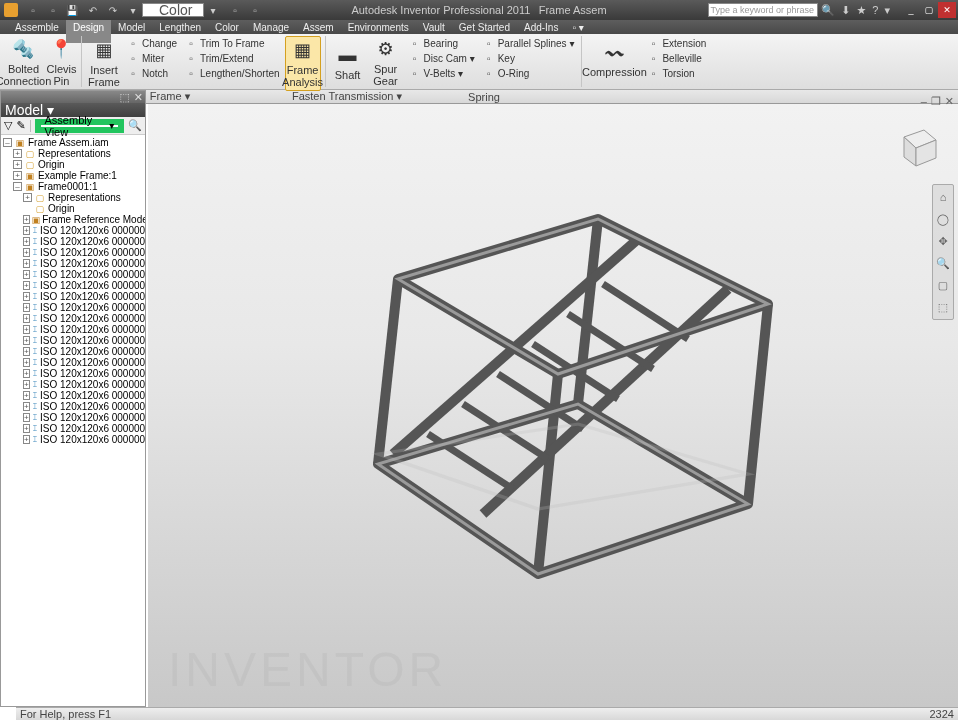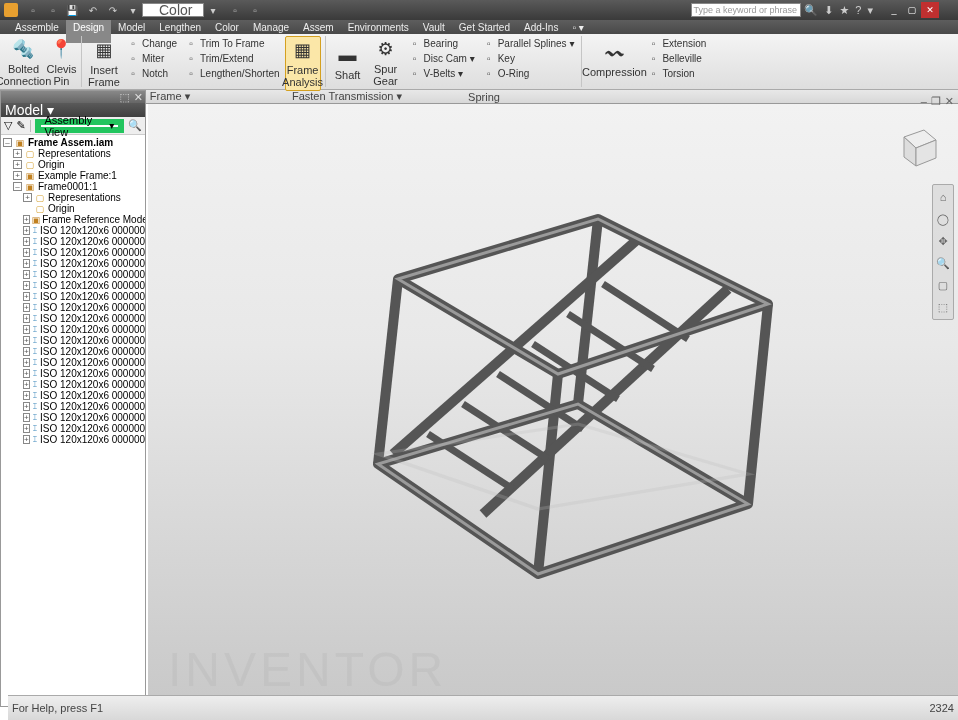--- a/index.html
+++ b/index.html
@@ -4,21 +4,21 @@
 <style>
 *{box-sizing:border-box;margin:0;padding:0;font-family:"Segoe UI",Tahoma,sans-serif;font-size:11px;user-select:none}
 body{width:958px;height:720px;background:#fff;overflow:hidden;position:relative}
 .titlebar{height:20px;background:linear-gradient(#5a5a5a,#3a3a3a);display:flex;align-items:center;color:#ddd;position:relative}
 .tb-left{display:flex;align-items:center;gap:2px;padding-left:4px}
 .tb-icon{width:14px;height:14px;background:#e8a030;border-radius:2px;display:inline-block}
 .qat{display:flex;gap:6px;margin-left:6px}
 .qat-btn{width:14px;height:14px;display:flex;align-items:center;justify-content:center;color:#ccc;font-size:10px}
 .color-box{width:62px;height:14px;background:#fff;border:1px solid #888;font-size:14px;color:#555;padding:0 16px;display:flex;align-items:center}
 .tb-center{position:absolute;left:50%;transform:translateX(-50%);font-size:10px;color:#ccc}
-.tb-right{margin-left:auto;display:flex;align-items:center;gap:4px;padding-right:19px}
+.tb-right{margin-left:auto;display:flex;align-items:center;gap:4px;padding-right:2px}
 .search-box{width:110px;height:14px;background:#fff;border:1px solid #888;font-size:9px;color:#999;padding:0 2px;display:flex;align-items:center}
 .help-icons{display:flex;gap:6px;color:#ccc;font-size:11px}
 .win-btns{display:flex;gap:0;margin-left:8px}
 .win-btn{width:18px;height:16px;display:flex;align-items:center;justify-content:center;color:#fff;font-size:9px}
 .win-btn.cl{background:#c03030}
 .menubar{height:14px;background:linear-gradient(#5d5d5d,#484848);display:flex;align-items:center;padding-left:8px;gap:0}
 .menu-item{color:#eee;font-size:10px;padding:16px 7px;height:100%;display:flex;align-items:center}
 .menu-item.active{background:#888;color:#fff}
 .ribbon{height:56px;background:linear-gradient(#f4f4f4,#dedede);border-bottom:1px solid #aaa;display:flex;padding:2px 4px}
 .r-panel{display:flex;flex-direction:column;align-items:center;border-right:1px solid #c5c5c5;padding:0 4px}
@@ -46,24 +46,24 @@
 .bt-combo{border:6px solid #22c55e;background:#fff;padding:0 4px;font-size:10px;display:flex;align-items:center;height:14px}
 .tree{flex:1;overflow:auto;padding:2px 0;font-size:10px;color:#000}
 .tree-item{display:flex;align-items:center;height:11px;padding-left:2px;white-space:nowrap}
 .ti-toggle{width:9px;height:9px;border:1px solid #888;display:inline-flex;align-items:center;justify-content:center;font-size:8px;line-height:1;margin-right:2px;color:#555}
 .ti-nospace{width:11px;display:inline-block}
 .ti-icon{width:12px;height:11px;display:inline-flex;align-items:center;justify-content:center;margin-right:2px;font-size:9px}
 .ti-icon.asm{color:#c08020}
 .ti-icon.fld{color:#d4a030}
 .ti-icon.beam{color:#4a90c0}
 .ti-label{font-size:10px}
-.ti-label.bold{font-weight:bold}
+.ti-label.bold{font-weight:normal}
 .indent-1{padding-left:12px}
 .indent-2{padding-left:22px}
-.statusbar{position:absolute;bottom:0;left:8px;right:0;height:13px;background:linear-gradient(#eee,#d8d8d8);border-top:1px solid #aaa;display:flex;align-items:center;font-size:10px;color:#444;padding:12px 4px}
+.statusbar{position:absolute;bottom:0;left:16px;right:0;height:13px;background:linear-gradient(#eee,#d8d8d8);border-top:1px solid #aaa;display:flex;align-items:center;font-size:10px;color:#444;padding:0 4px}
 .sb-right{margin-left:auto;display:flex;}
 svg.model{position:absolute;top:0;left:0}
 </style>
 </head>
 <body>
 
 <div class="titlebar">
   <div class="tb-left">
     <span class="tb-icon"></span>
     <div class="qat">
@@ -73,20 +73,23 @@
       <span class="qat-btn">↶</span>
       <span class="qat-btn">↷</span>
       <span class="qat-btn">▾</span>
     </div>
     <div class="color-box">Color</div>
     <span class="qat-btn">▾</span>
     <div class="qat" style="margin-left:6px">
       <span class="qat-btn">▫</span>
       <span class="qat-btn">▫</span>
     </div>
+  </div>
+  <div class="tb-center">
+    <span>Autodesk Inventor Professional 2011</span>&nbsp;&nbsp;&nbsp;<span>Frame Assem</span>
   </div>
   <div class="tb-right">
     <div class="search-box">Type a keyword or phrase</div>
     <div class="help-icons">
       <span>🔍</span>
       <span>⬇</span>
       <span>★</span>
       <span>?</span>
       <span>▾</span>
     </div>

